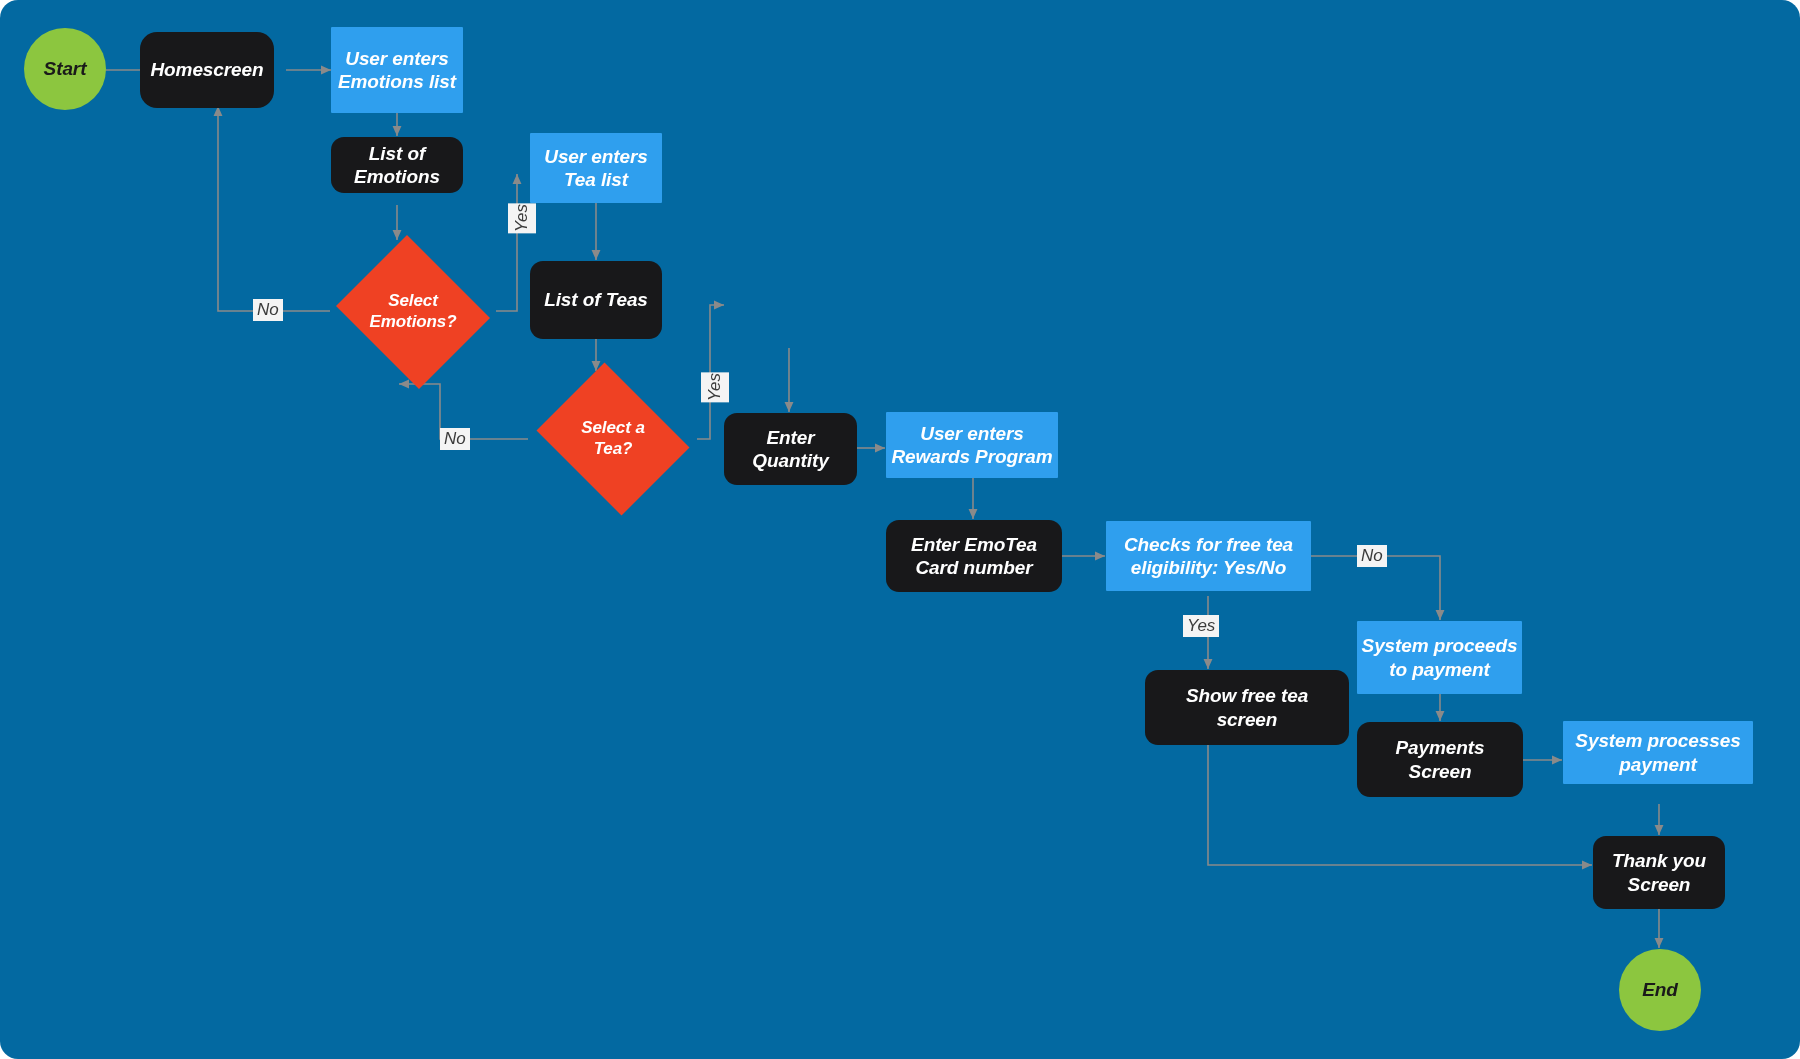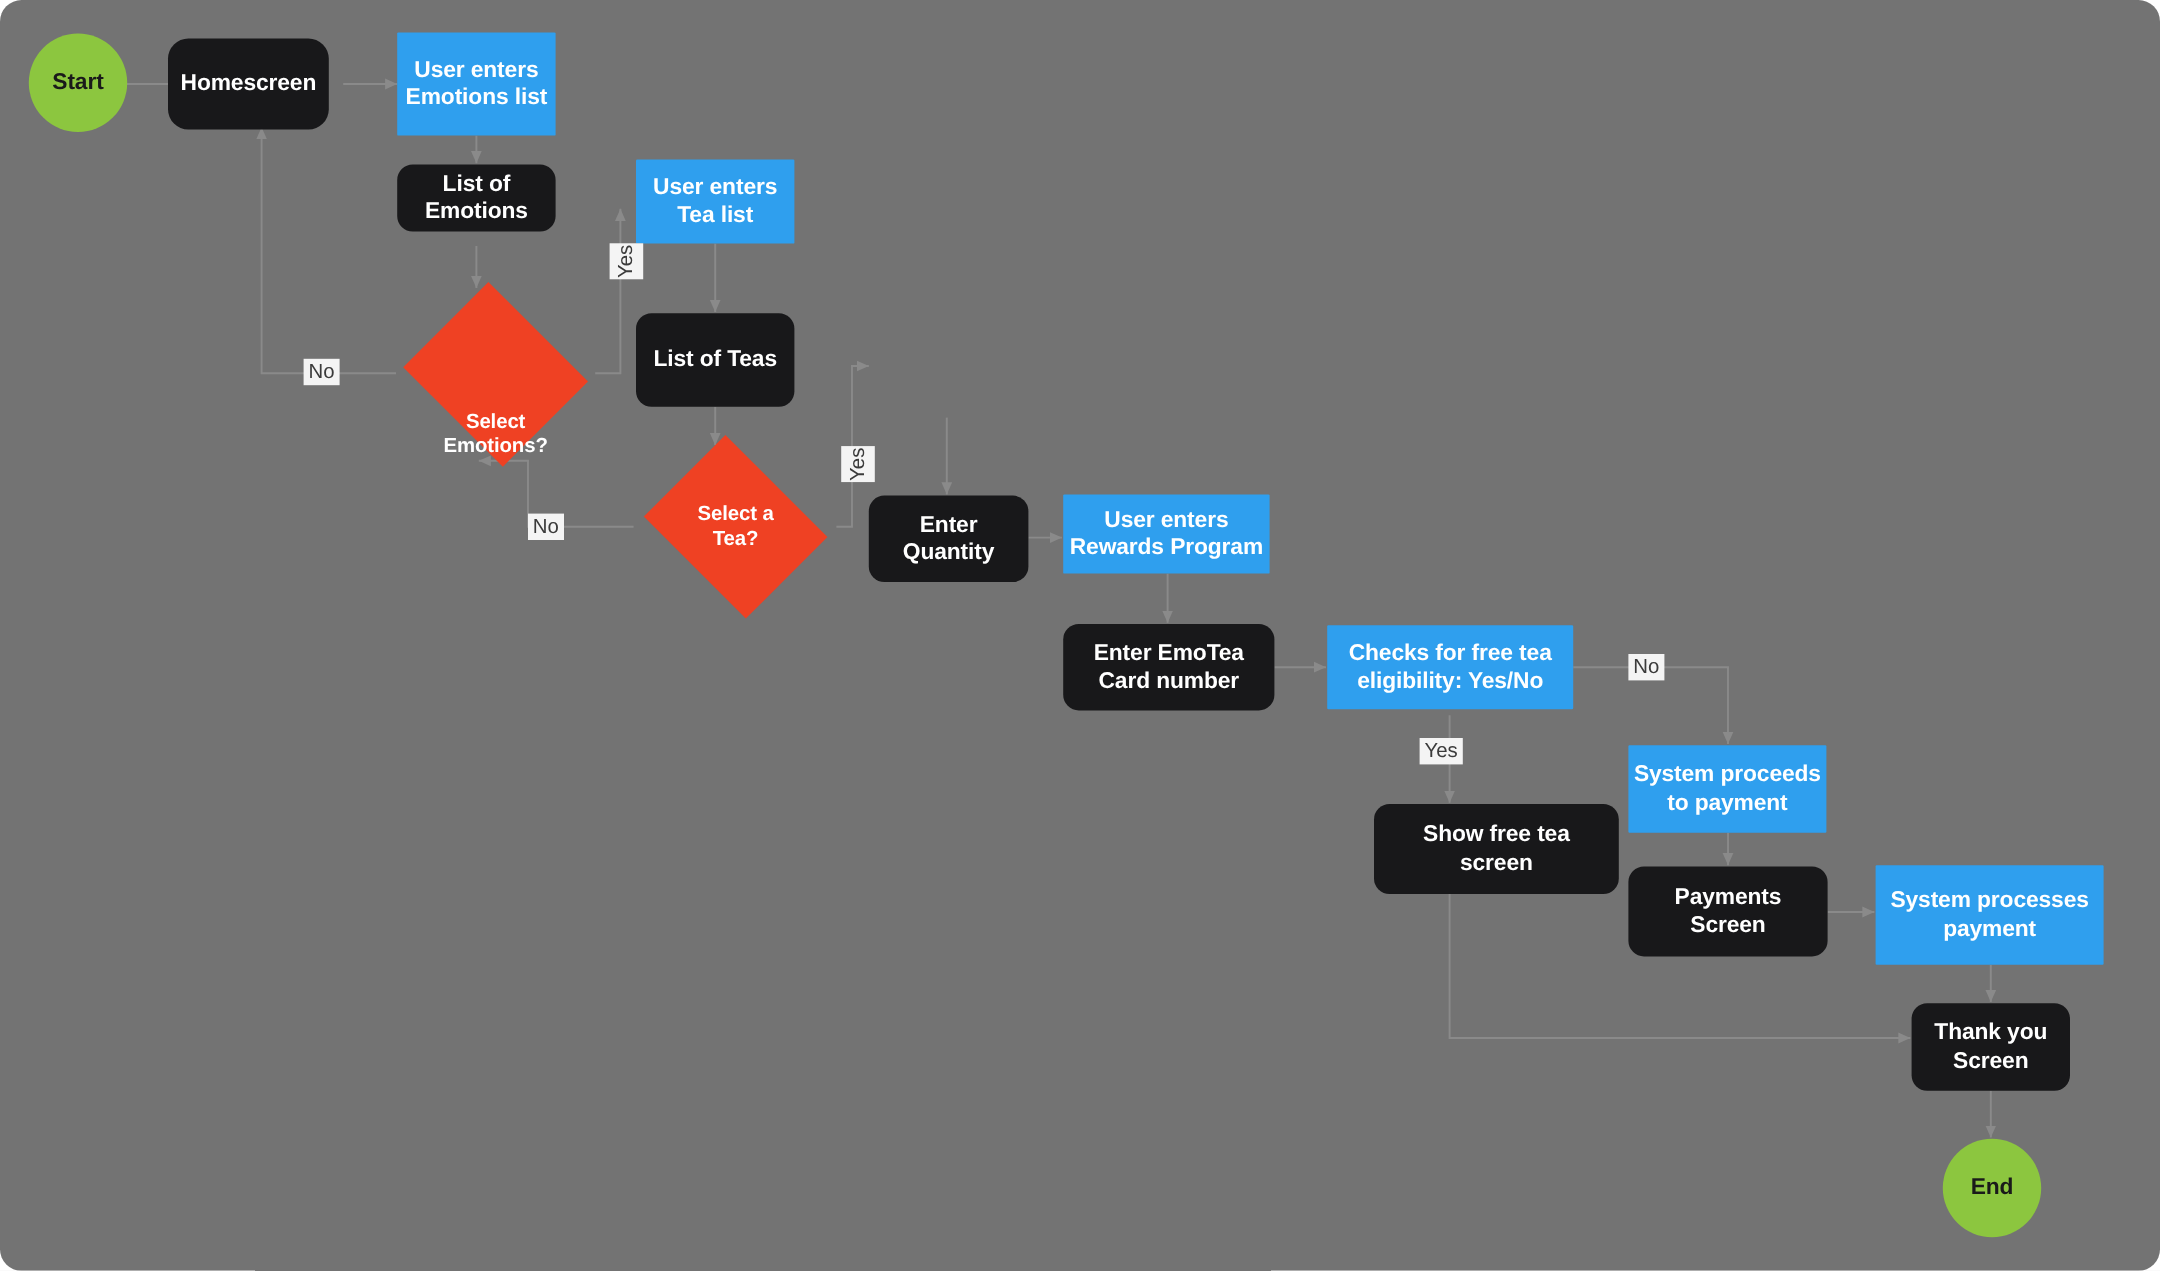--- a/index.html
+++ b/index.html
@@ -4,24 +4,25 @@
 <style>
   html, body {
     margin: 0;
     padding: 0;
     background: #ffffff;
   }
   #canvas {
     position: relative;
     width: 1800px;
     height: 1059px;
-    background: #737373;
+    background: #0369a1;
     border-radius: 18px;
     overflow: hidden;
     font-family: "Liberation Sans", "DejaVu Sans", sans-serif;
+    font-style: italic;
   }
   #edges {
     position: absolute;
     left: 0; top: 0;
     width: 1800px;
     height: 1059px;
     pointer-events: none;
   }
   .node {
     position: absolute;
@@ -154,21 +155,21 @@
   </div>
 
   <div class="node node-system" style="left:331px; top:27px; width:132px; height:86px;">
     <span>User enters<br>Emotions list</span>
   </div>
 
   <div class="node node-process" style="left:331px; top:137px; width:132px; height:56px;">
     <span>List of<br>Emotions</span>
   </div>
 
-  <div class="node node-decision" style="left:330px; top:241px; width:166px; height:142px;align-items:flex-end;">
+  <div class="node node-decision" style="left:330px; top:241px; width:166px; height:142px;">
     <div class="diamond-shape"></div>
     <div class="diamond-label">Select<br>Emotions?</div>
   </div>
 
   <div class="node node-system" style="left:530px; top:133px; width:132px; height:70px;">
     <span>User enters<br>Tea list</span>
   </div>
 
   <div class="node node-process" style="left:530px; top:261px; width:132px; height:78px;">
     <span>List of Teas</span>
@@ -201,21 +202,21 @@
   </div>
 
   <div class="node node-system" style="left:1357px; top:621px; width:165px; height:73px;">
     <span>System proceeds<br>to payment</span>
   </div>
 
   <div class="node node-process" style="left:1357px; top:722px; width:166px; height:75px;">
     <span>Payments<br>Screen</span>
   </div>
 
-  <div class="node node-system" style="left:1563px; top:721px; width:190px; height:83px;">
+  <div class="node node-system" style="left:1563px; top:721px; width:190px; height:63px;">
     <span>System processes<br>payment</span>
   </div>
 
   <div class="node node-process" style="left:1593px; top:836px; width:132px; height:73px;">
     <span>Thank you<br>Screen</span>
   </div>
 
   <div class="node node-terminator" style="left:1619px; top:949px; width:82px; height:82px;">
     <span>End</span>
   </div>

